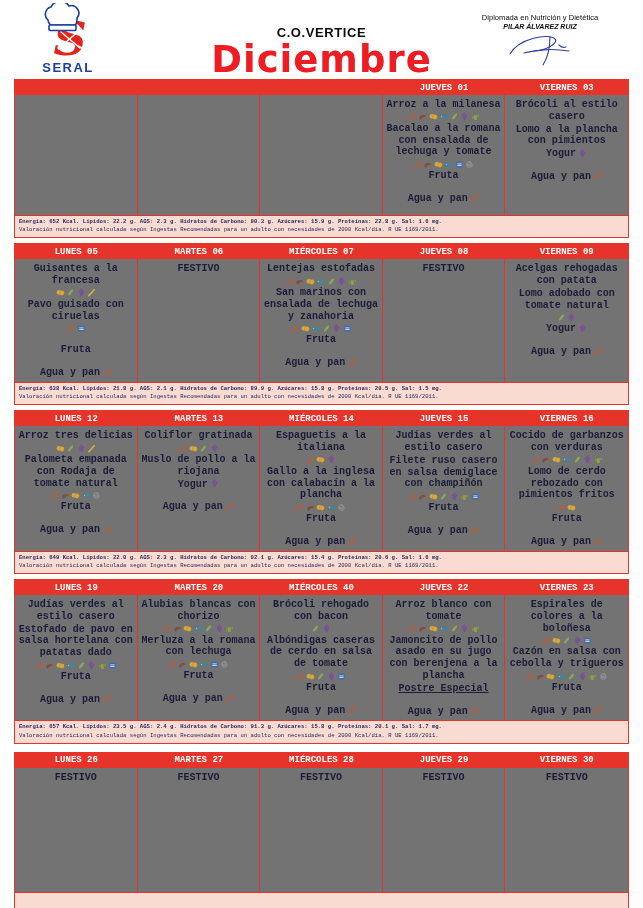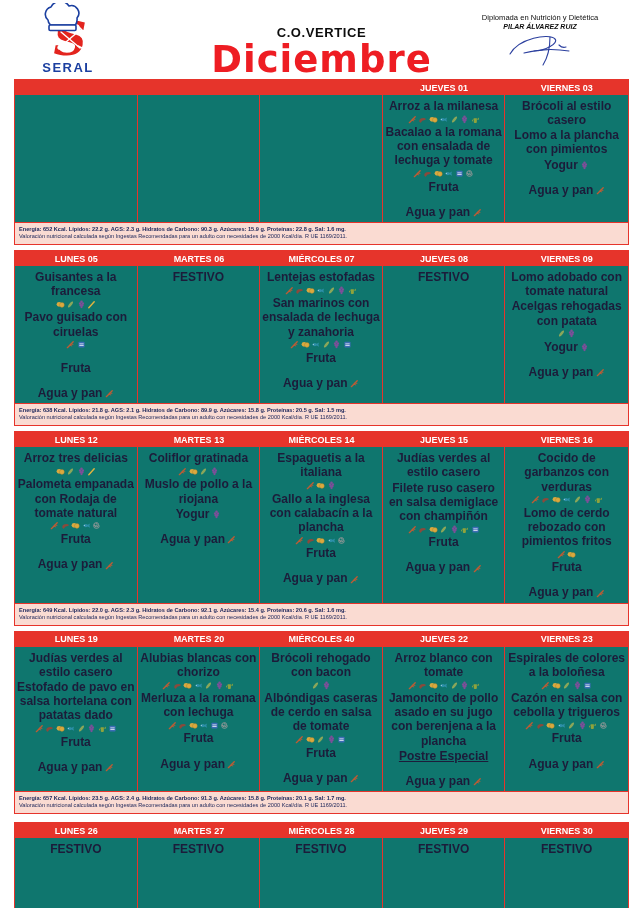--- a/index.html
+++ b/index.html
@@ -14,26 +14,26 @@
   .logo{position:absolute;left:16px;top:3px;width:76px;text-align:center;}
   .logo .brand{font-size:13px;font-weight:bold;color:#1b3fa0;letter-spacing:1.5px;margin-top:-3px;}
   .org{text-align:center;font-weight:bold;font-size:13px;letter-spacing:.6px;padding-top:25px;color:#0d0d0d;}
   .month{text-align:center;font-size:37px;font-weight:bold;color:#ee1d23;
          font-family:"DejaVu Sans", sans-serif;letter-spacing:1px;line-height:1;margin-top:1px;}
   .diet{position:absolute;right:0;top:13px;width:178px;text-align:center;}
   .diet .t1{font-size:7.6px;font-weight:normal;color:#0d0d0d;}
   .diet .t2{font-size:7px;font-weight:bold;font-style:italic;color:#0d0d0d;margin-top:1px;}
   .diet svg{margin-top:2px;}
   
-  .week{border:1.6px solid #e6342b;margin-bottom:5px;background:#fff;}
+  .week{border:1.6px solid #e6342b;margin-bottom:5px;background:#fff;font-family:Liberation Mono, monospace;}
   .week.w5{margin-top:8px;}
   .whead{display:grid;grid-template-columns:repeat(5,1fr);background:#e6342b;height:15px;align-items:center;}
   .dh{color:#fff;font-size:9px;font-weight:bold;text-align:center;white-space:nowrap;}
   .wrow{display:grid;grid-template-columns:repeat(5,1fr);}
-  .cell{background:#0f766e;text-align:center;padding:3px 2px 2px;font-size:12px;font-weight:bold;line-height:1.18;color:#1c1c3a;}
+  .cell{background:#737373;text-align:center;padding:3px 2px 2px;font-size:10px;font-weight:bold;line-height:1.18;color:#1c1c3a;}
   .cell:not(:last-child){border-right:1.5px solid #e6342b;}
   .mline{margin:1px 0;}
   .mline.ul span{text-decoration:underline;}
   .irow{display:flex;justify-content:center;align-items:center;gap:1.5px;margin:1.5px 0;}
   .allergen{display:inline-block;width:9px;height:9px;}
   .allergen svg{width:9px;height:9px;display:block;}
   .mline:not(.irow) .allergen{vertical-align:-1.5px;margin-left:2.5px;}
   .gap{height:9px;}
   .nut{border-top:1.5px solid #e6342b;min-height:15px;background:#fadbd2;padding:2px 4px 3px;text-align:left;}
   .nut .l1{font-size:5.6px;font-weight:bold;color:#20295c;line-height:1.5;}
@@ -365,22 +365,22 @@
             <div class="gap"></div>
             <div class="mline"><span class="txt">Agua y pan</span><span class="allergen"><svg viewBox="0 0 10 10">
                   <path d="M1.5 8.5 L8 2" stroke="#bf5b33" stroke-width="1.5" fill="none" stroke-linecap="round"></path>
                   <path d="M4.1 5.9 L6.4 6.5 M5.5 4.4 L7.7 4.9" stroke="#bf5b33" stroke-width="1" fill="none" stroke-linecap="round"></path>
                 </svg></span></div>
           </div>
           <div class="cell">
             <div class="mline"><span class="txt">FESTIVO</span></div>
           </div>
           <div class="cell">
+            <div class="mline"><span class="txt">Acelgas rehogadas con patata</span></div>
             <div class="mline"><span class="txt">Lomo adobado con tomate natural</span></div>
-            <div class="mline"><span class="txt">Acelgas rehogadas con patata</span></div>
             <div class="mline irow">
               <span class="allergen">
                 <svg viewBox="0 0 10 10">
                   <ellipse cx="5" cy="5" rx="1.5" ry="4.1" transform="rotate(38 5 5)" fill="#8aa65a"></ellipse>
                 </svg>
               </span>
               <span class="allergen">
                 <svg viewBox="0 0 10 10">
                   <circle cx="5" cy="1.9" r="1.35" fill="#7d4f99"></circle>
                   <circle cx="3.5" cy="3.9" r="1.35" fill="#7d4f99"></circle>

